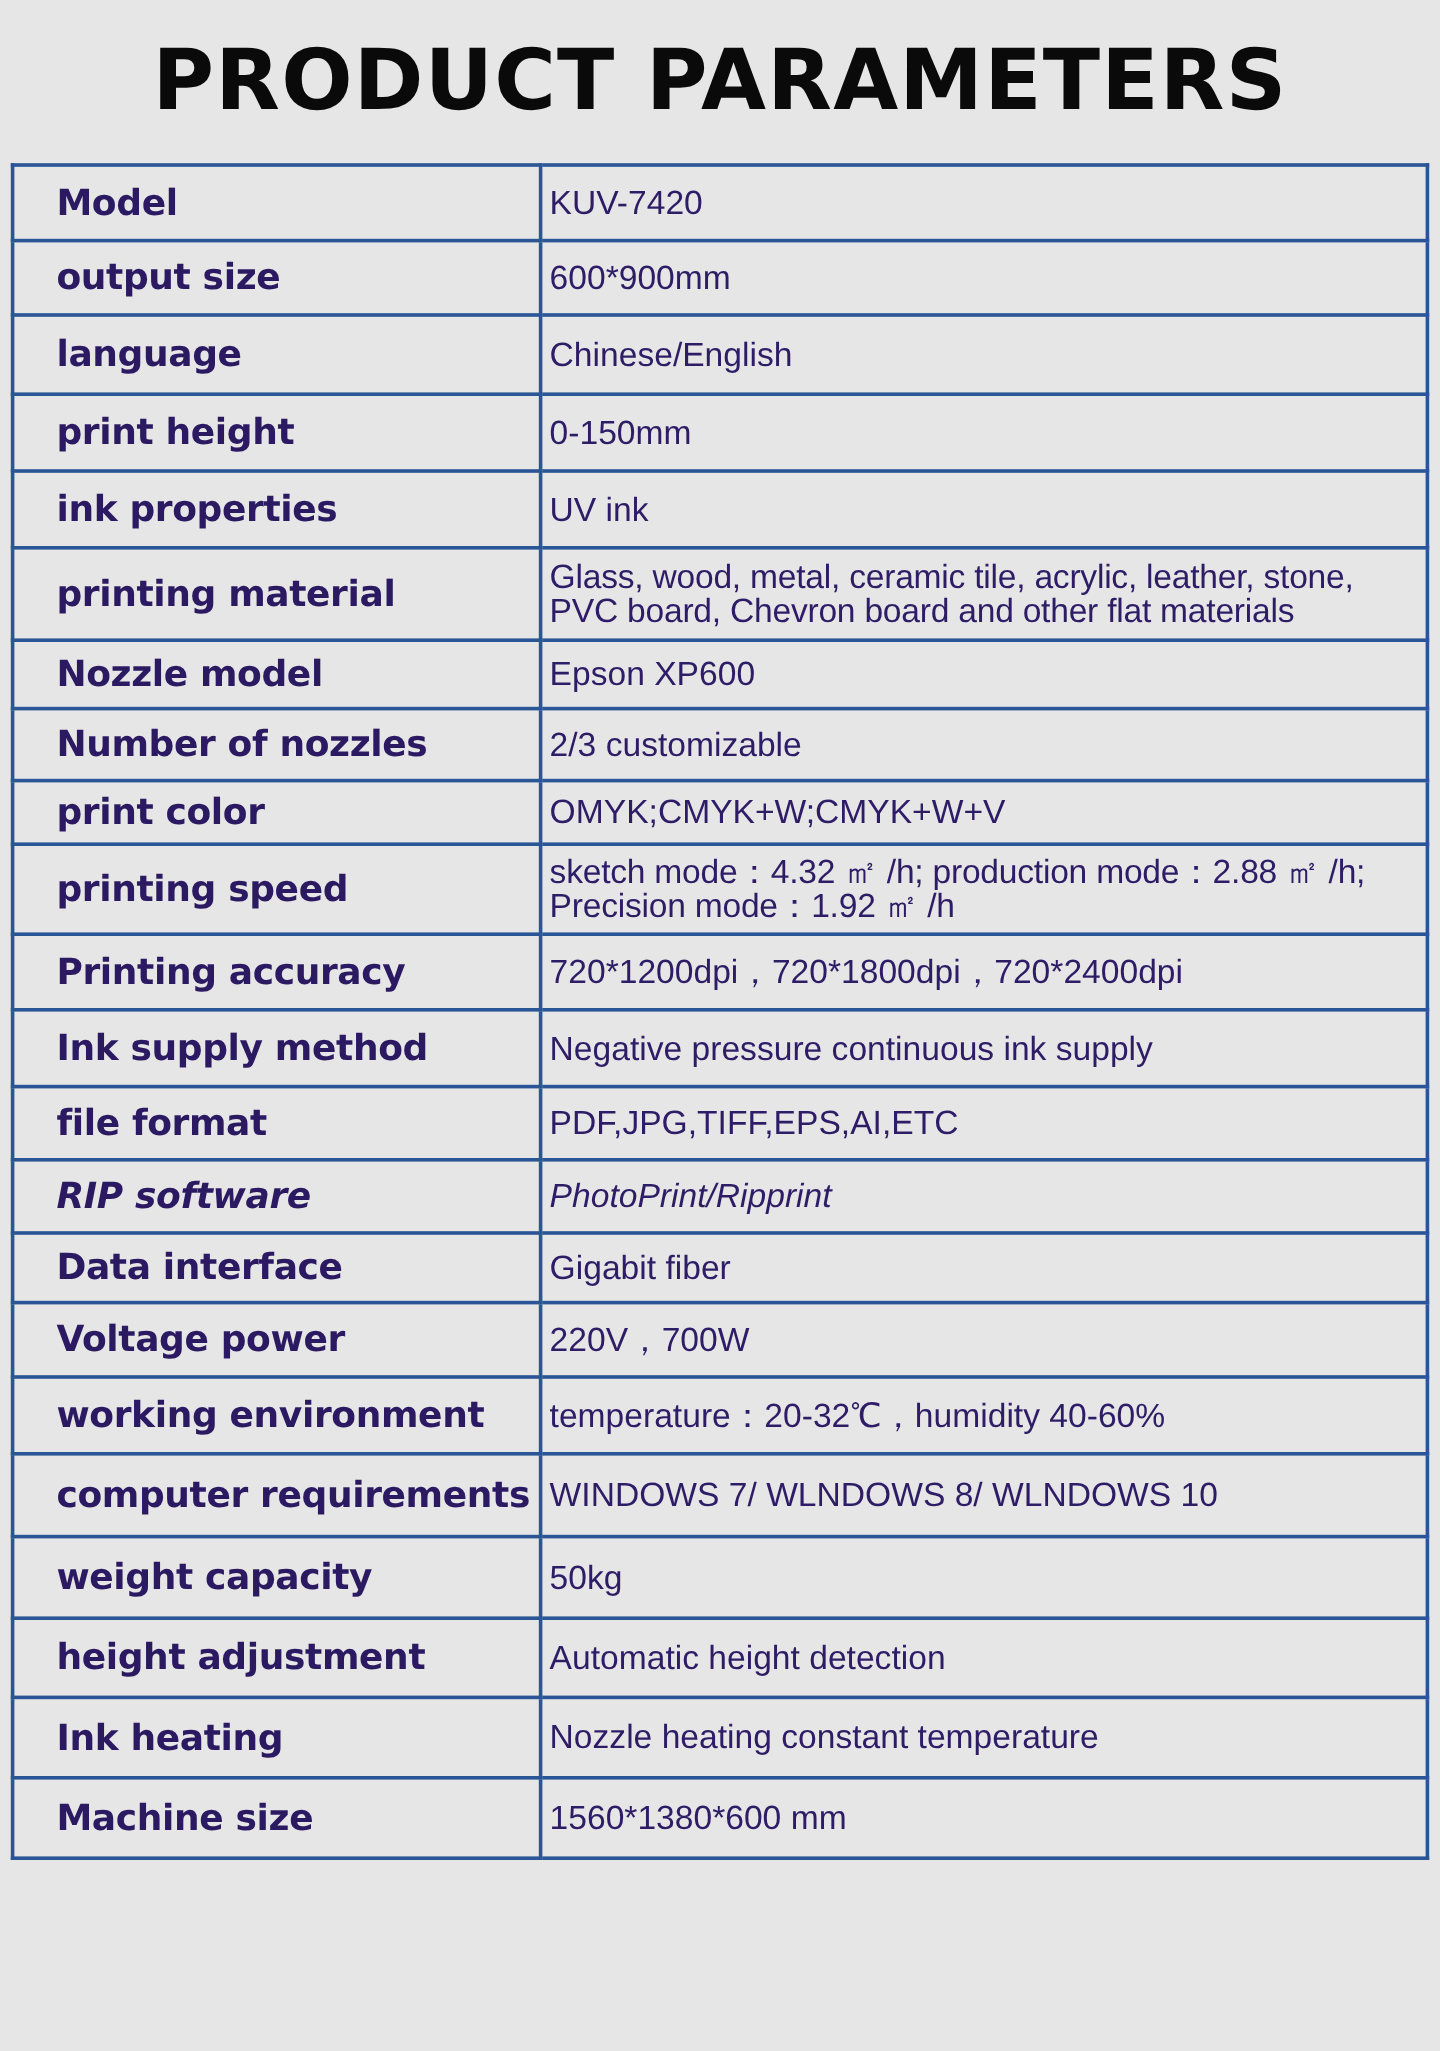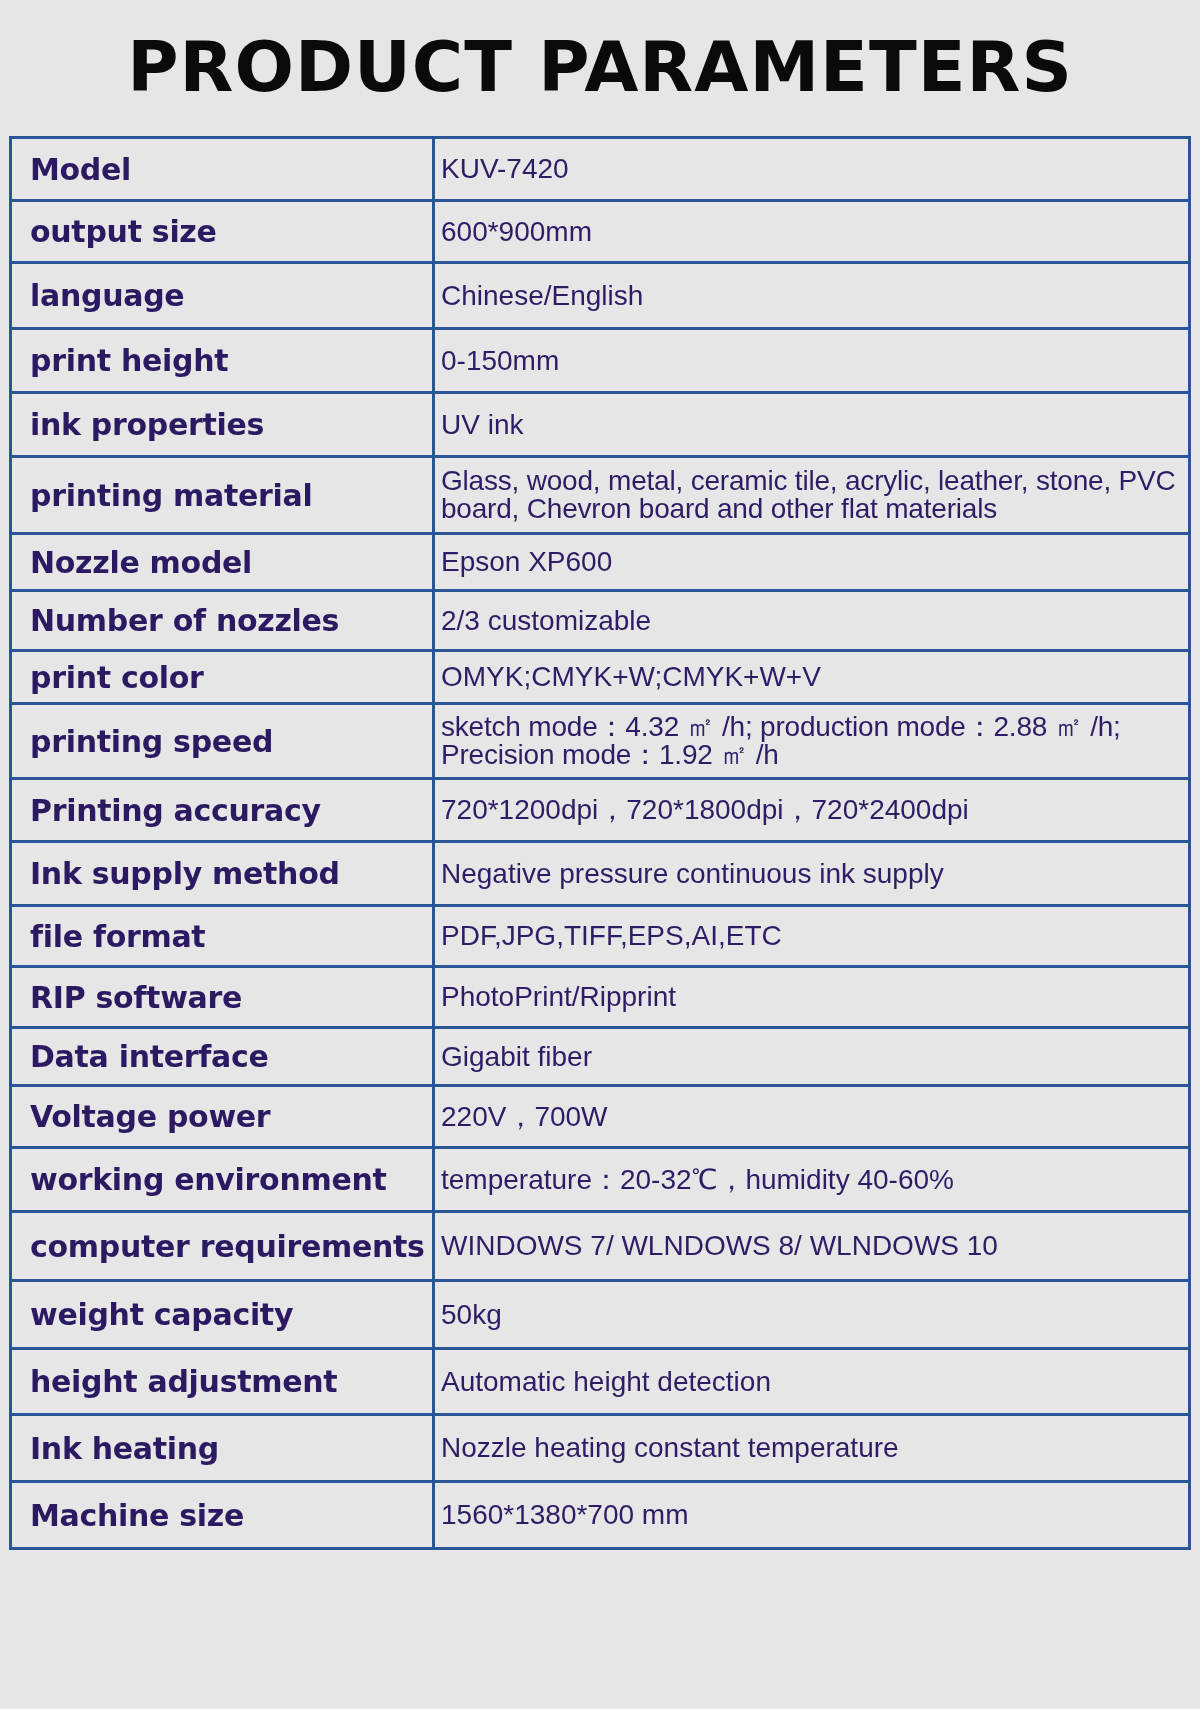--- a/index.html
+++ b/index.html
@@ -38,21 +38,21 @@
   }
   .spec-table td {
     border: 3px solid #2a5597;
     color: #2e1a63;
     vertical-align: middle;
     padding: 0;
     overflow: hidden;
   }
   .spec-table td.label {
     width: 402px;
-    padding-left: 18px;
+    padding-left: 35px;
     font-family: "DejaVu Sans", sans-serif;
     font-weight: bold;
     font-size: 30px;
     white-space: nowrap;
     letter-spacing: -0.3px;
     color: #2b1a62;
   }
   .spec-table td.value {
     padding-left: 6px;
     font-family: "Liberation Sans", sans-serif;
@@ -119,21 +119,21 @@
         <td class="value">720*1200dpi，720*1800dpi，720*2400dpi</td>
       </tr>
     <tr style="height: 64px;">
         <td class="label">Ink supply method</td>
         <td class="value">Negative pressure continuous ink supply</td>
       </tr>
     <tr style="height: 61px;">
         <td class="label">file format</td>
         <td class="value">PDF,JPG,TIFF,EPS,AI,ETC</td>
       </tr>
-    <tr style="height: 61px;">
+    <tr style="height: 61px; font-style: italic;">
         <td class="label">RIP software</td>
         <td class="value">PhotoPrint/Ripprint</td>
       </tr>
     <tr style="height: 58px;">
         <td class="label">Data interface</td>
         <td class="value">Gigabit fiber</td>
       </tr>
     <tr style="height: 62px;">
         <td class="label">Voltage power</td>
         <td class="value">220V，700W</td>
@@ -153,16 +153,16 @@
     <tr style="height: 66px;">
         <td class="label">height adjustment</td>
         <td class="value">Automatic height detection</td>
       </tr>
     <tr style="height: 67px;">
         <td class="label">Ink heating</td>
         <td class="value">Nozzle heating constant temperature</td>
       </tr>
     <tr style="height: 67px;">
         <td class="label">Machine size</td>
-        <td class="value">1560*1380*700 mm</td>
+        <td class="value">1560*1380*600 mm</td>
       </tr>
   </tbody>
 </table>
 
 </body></html>

